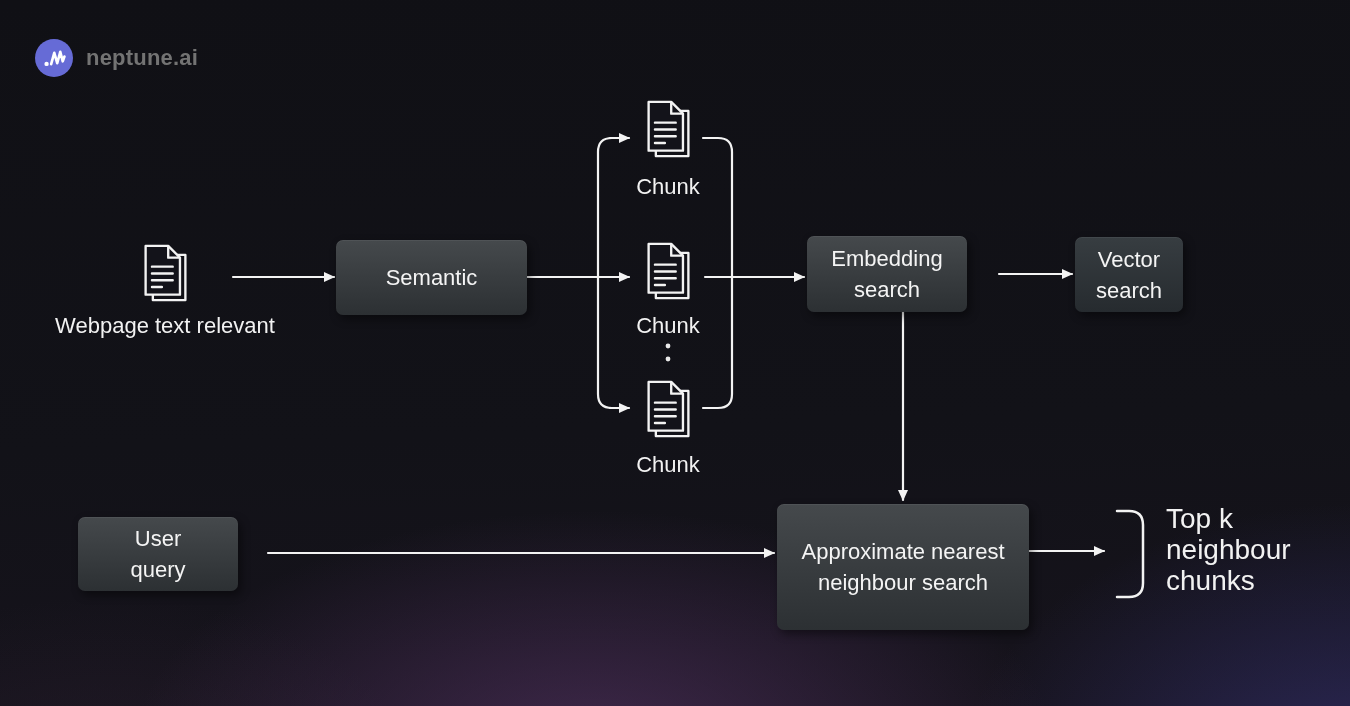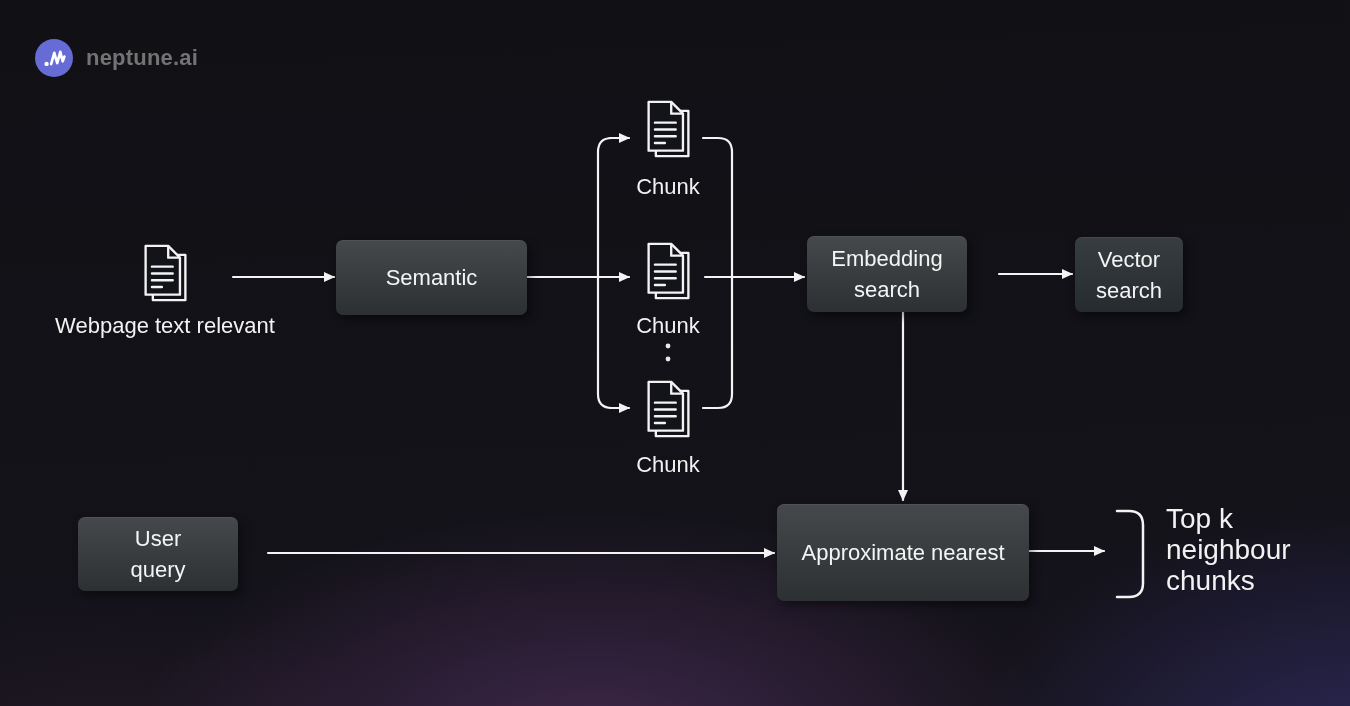--- a/index.html
+++ b/index.html
@@ -127,21 +127,22 @@
   <span>search</span>
 </div>
 <div class="node" style="left:1075px;top:237px;width:108px;height:75px;background:linear-gradient(180deg,#373d41 0%, #262b2f 100%)">
   <span>Vector</span>
   <span>search</span>
 </div>
 <div class="node" style="left:78px;top:517px;width:160px;height:74px">
   <span>User</span>
   <span>query</span>
 </div>
-<div class="node" style="left:777px;top:504px;width:252px;height:97px">
+<div class="node" style="left:777px;top:504px;width:252px;height:126px">
   <span>Approximate nearest</span>
+  <span>neighbour search</span>
 </div>
 
 <div class="topk">
   <span style="display:block">Top k</span>
   <span style="display:block">neighbour</span>
   <span style="display:block">chunks</span>
 </div>
 
 </body></html>

